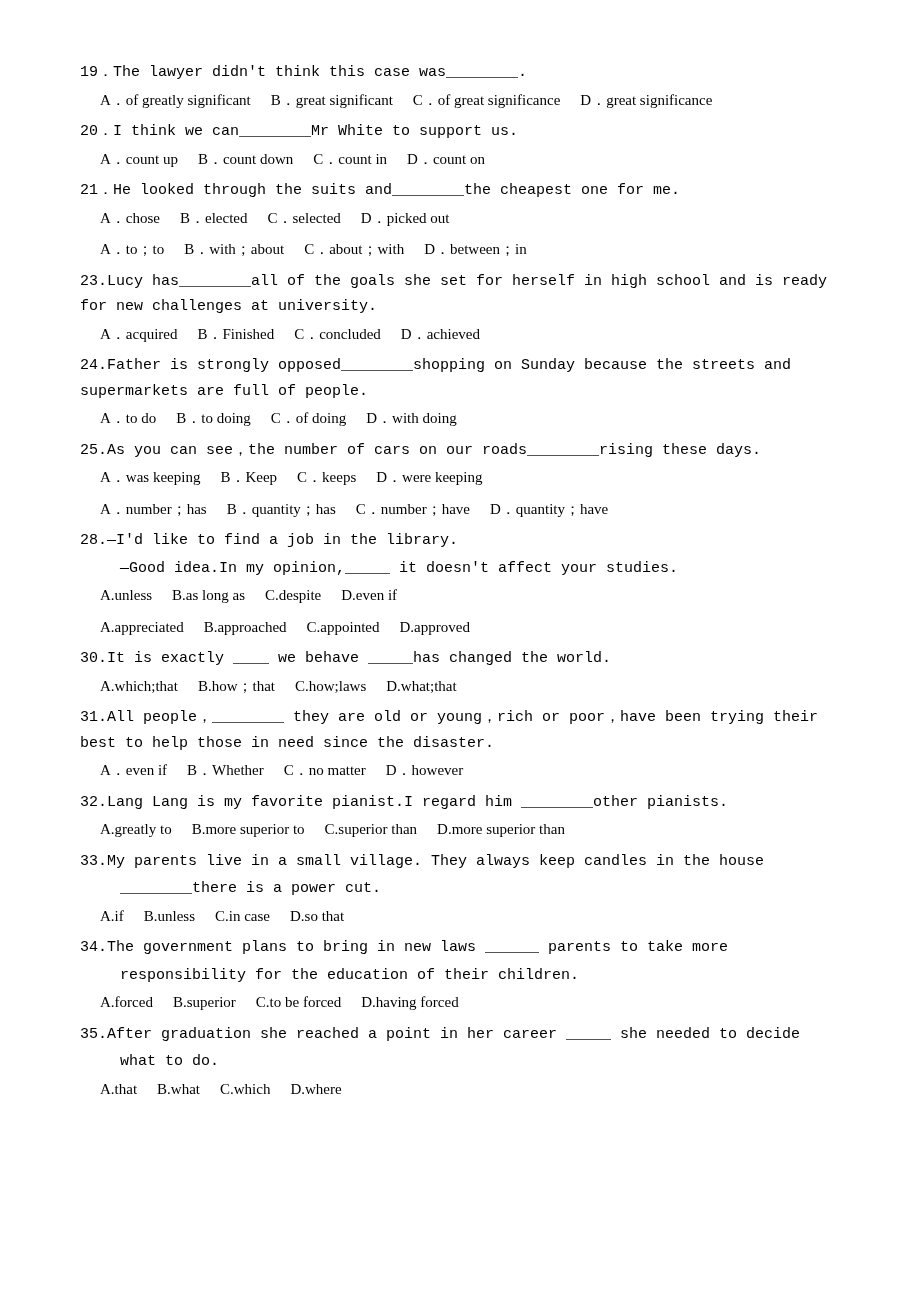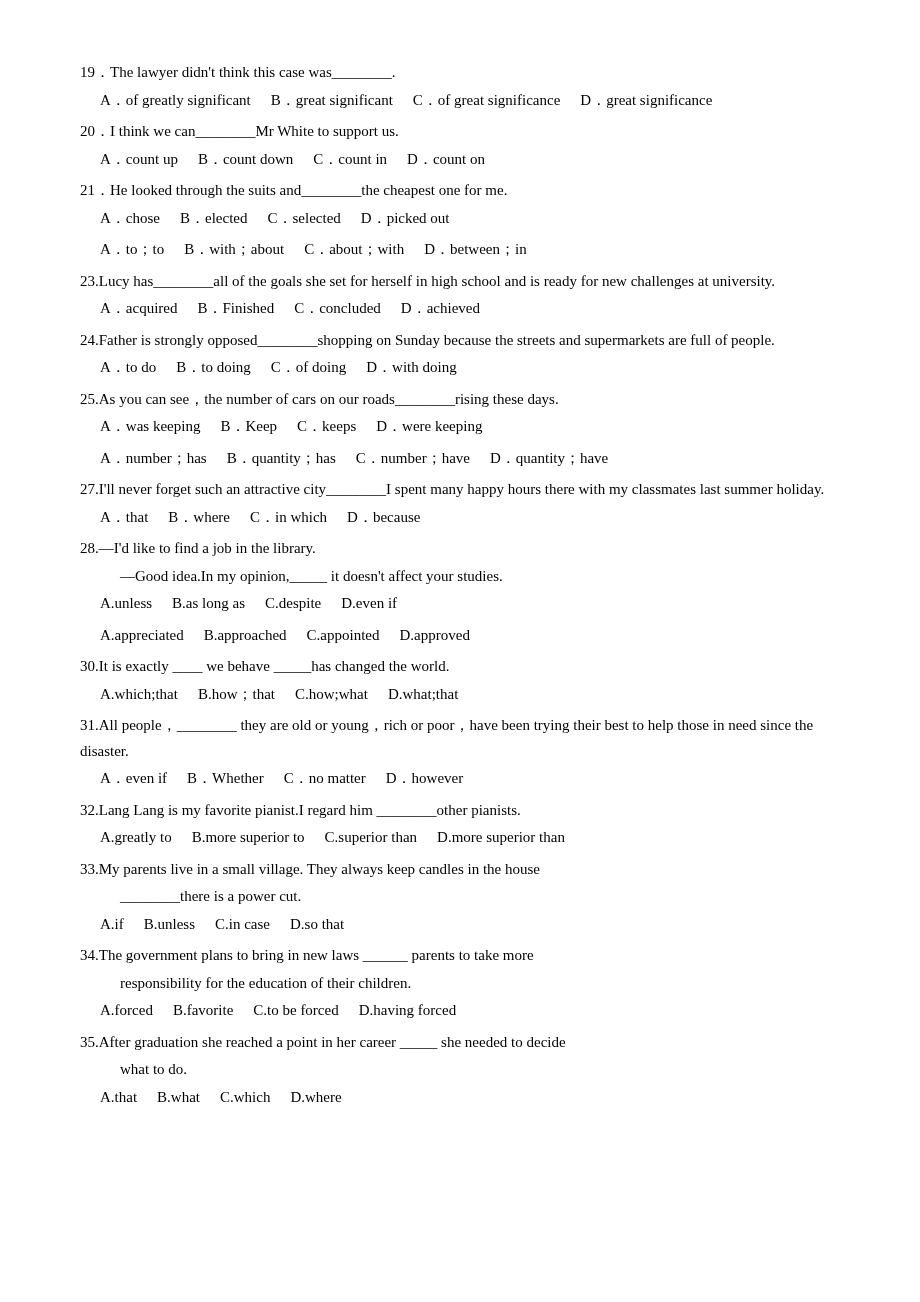--- a/index.html
+++ b/index.html
@@ -14,20 +14,21 @@
       color: #000000;
       padding: 60px 80px;
       line-height: 1.7;
     }
     .question-block {
       margin-bottom: 4px;
     }
     .question-text {
       text-indent: 0;
       margin-bottom: 2px;
+      font-family: Liberation Mono, monospace;
     }
     .options-line {
       margin-bottom: 6px;
       display: flex;
       flex-wrap: wrap;
       gap: 8px 20px;
       padding-left: 20px;
     }
     .option-item {
       white-space: nowrap;
@@ -104,29 +105,20 @@
     </div>
     <div class="question-block">
       <div class="options-line">
         <span class="option-item">A．number；has</span>
         <span class="option-item">B．quantity；has</span>
         <span class="option-item">C．number；have</span>
         <span class="option-item">D．quantity；have</span>
       </div>
     </div>
     <div class="question-block">
-      <p class="question-text">27.I'll never forget such an attractive city________I spent many happy hours there with my classmates last summer holiday.</p>
-      <div class="options-line">
-        <span class="option-item">A．that</span>
-        <span class="option-item">B．where</span>
-        <span class="option-item">C．in which</span>
-        <span class="option-item">D．because</span>
-      </div>
-    </div>
-    <div class="question-block">
       <p class="question-text">28.—I'd like to find a job in the library.</p>
       <p class="question-text indent">    —Good idea.In my opinion,_____ it doesn't  affect your studies.</p>
       <div class="options-line">
         <span class="option-item">A.unless</span>
         <span class="option-item">B.as long as</span>
         <span class="option-item">C.despite</span>
         <span class="option-item">D.even if</span>
       </div>
     </div>
     <div class="question-block">
@@ -135,21 +127,21 @@
         <span class="option-item">B.approached</span>
         <span class="option-item">C.appointed</span>
         <span class="option-item">D.approved</span>
       </div>
     </div>
     <div class="question-block">
       <p class="question-text">30.It is exactly ____ we behave  _____has  changed the world.</p>
       <div class="options-line">
         <span class="option-item">A.which;that</span>
         <span class="option-item">B.how；that</span>
-        <span class="option-item">C.how;what</span>
+        <span class="option-item">C.how;laws</span>
         <span class="option-item">D.what;that</span>
       </div>
     </div>
     <div class="question-block">
       <p class="question-text">31.All people，________ they are old or young，rich or poor，have been trying their best to help those in need since the disaster.</p>
       <div class="options-line">
         <span class="option-item">A．even if</span>
         <span class="option-item">B．Whether</span>
         <span class="option-item">C．no matter</span>
         <span class="option-item">D．however</span>
@@ -172,21 +164,21 @@
         <span class="option-item">B.unless</span>
         <span class="option-item">C.in case</span>
         <span class="option-item">D.so that</span>
       </div>
     </div>
     <div class="question-block">
       <p class="question-text">34.The government plans to bring in new laws ______ parents to take more</p>
       <p class="question-text indent">   responsibility for the education of their children.</p>
       <div class="options-line">
         <span class="option-item">A.forced</span>
-        <span class="option-item">B.favorite</span>
+        <span class="option-item">B.superior</span>
         <span class="option-item">C.to be forced</span>
         <span class="option-item">D.having forced</span>
       </div>
     </div>
     <div class="question-block">
       <p class="question-text">35.After graduation she reached a point in her career _____ she needed to decide</p>
       <p class="question-text indent">   what to do.</p>
       <div class="options-line">
         <span class="option-item">A.that</span>
         <span class="option-item">B.what</span>

